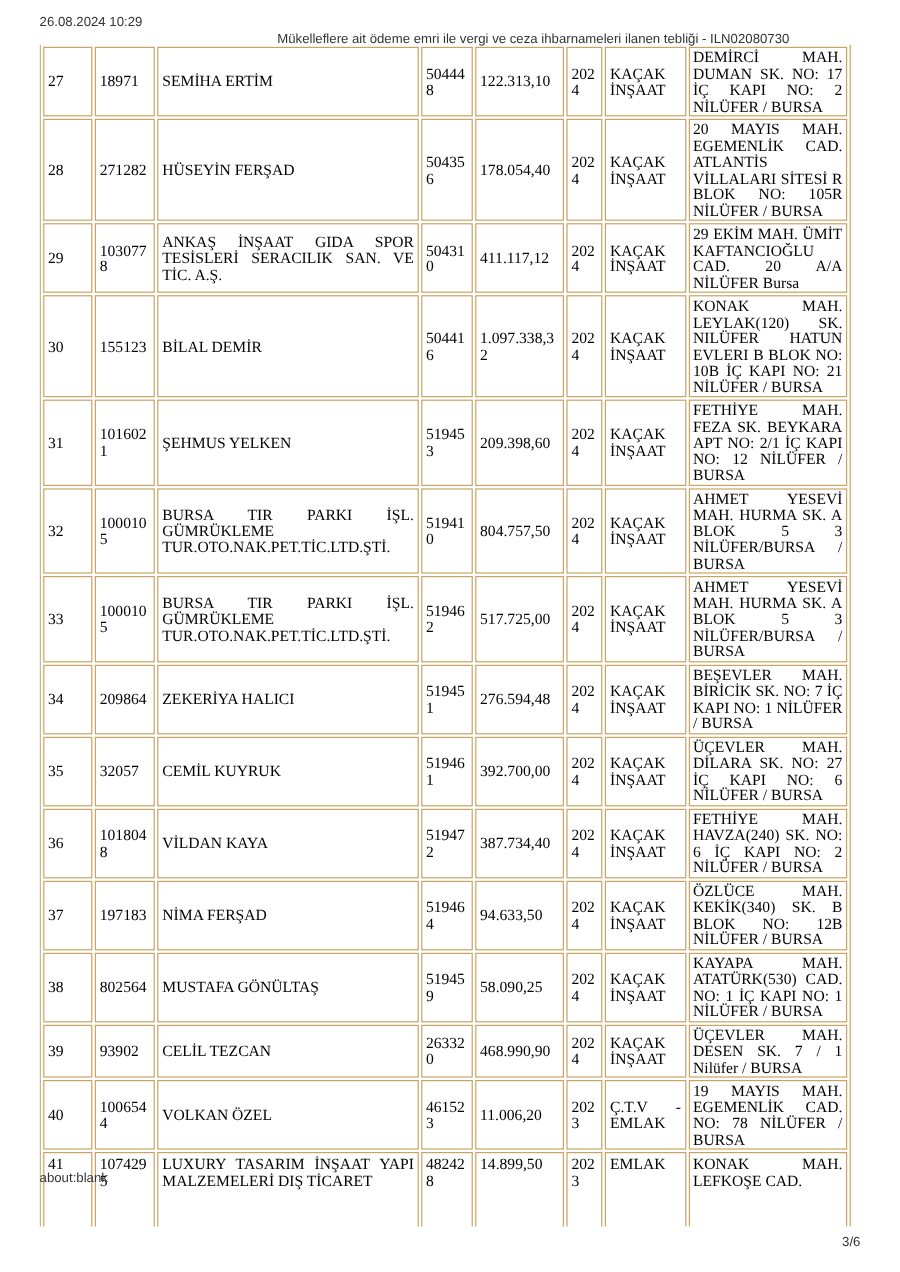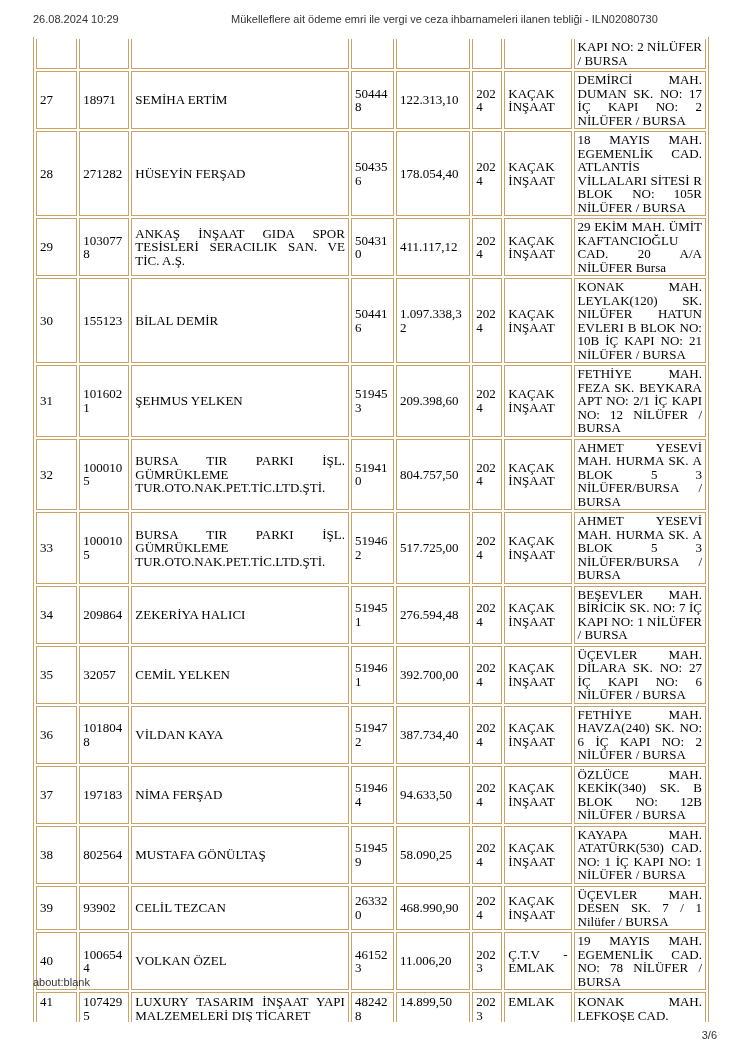--- a/index.html
+++ b/index.html
@@ -13,21 +13,21 @@
     color: #000;
   }
   .print-chrome {
     position: absolute;
     font-family: "Liberation Sans", sans-serif;
     font-size: 11px;
     color: #333;
     white-space: nowrap;
   }
   #printed-datetime { left: 33px; top: 13px; }
-  #document-title   { left: 231px; top: 13px; }
+  #document-title   { left: 231px; top: 27px; }
   #source-url       { left: 33px; top: 976px; }
   #page-indicator   { right: 33px; top: 1029px; }
 
   .table-clip {
     position: absolute;
     left: 33px;
     top: 37px;
     width: 684px;
     height: 985px;
     overflow: hidden;
@@ -67,49 +67,39 @@
       <col style="width:41px">
         <col style="width:50px">
         <col style="width:217px">
       <col style="width:43px">
         <col style="width:74px">
         <col style="width:30px">
       <col style="width:67px">
         <col style="width:132px">
     </colgroup>
     <tbody>
-        <tr class="carryover">
-          <td class="c-no"></td>
-          <td class="c-registry_no"></td>
-          <td class="c-name"></td>
-          <td class="c-notice_no"></td>
-          <td class="c-amount"></td>
-          <td class="c-year"></td>
-          <td class="c-tax_type"></td>
-          <td class="c-address">KAPI NO: 2 NİLÜFER / BURSA</td>
-        </tr>
         <tr>
           <td class="c-no">27</td>
           <td class="c-registry_no">18971</td>
           <td class="c-name">SEMİHA ERTİM</td>
           <td class="c-notice_no">504448</td>
           <td class="c-amount">122.313,10</td>
           <td class="c-year">2024</td>
           <td class="c-tax_type">KAÇAK İNŞAAT</td>
           <td class="c-address">DEMİRCİ MAH. DUMAN SK. NO: 17 İÇ KAPI NO: 2 NİLÜFER / BURSA</td>
         </tr>
         <tr>
           <td class="c-no">28</td>
           <td class="c-registry_no">271282</td>
           <td class="c-name">HÜSEYİN FERŞAD</td>
           <td class="c-notice_no">504356</td>
           <td class="c-amount">178.054,40</td>
           <td class="c-year">2024</td>
           <td class="c-tax_type">KAÇAK İNŞAAT</td>
-          <td class="c-address">18 MAYIS MAH. EGEMENLİK CAD. ATLANTİS VİLLALARI SİTESİ R BLOK NO: 105R NİLÜFER / BURSA</td>
+          <td class="c-address">20 MAYIS MAH. EGEMENLİK CAD. ATLANTİS VİLLALARI SİTESİ R BLOK NO: 105R NİLÜFER / BURSA</td>
         </tr>
         <tr>
           <td class="c-no">29</td>
           <td class="c-registry_no">1030778</td>
           <td class="c-name">ANKAŞ İNŞAAT GIDA SPOR TESİSLERİ SERACILIK SAN. VE TİC. A.Ş.</td>
           <td class="c-notice_no">504310</td>
           <td class="c-amount">411.117,12</td>
           <td class="c-year">2024</td>
           <td class="c-tax_type">KAÇAK İNŞAAT</td>
           <td class="c-address">29 EKİM MAH. ÜMİT KAFTANCIOĞLU CAD. 20 A/A NİLÜFER Bursa</td>
@@ -160,21 +150,21 @@
           <td class="c-name">ZEKERİYA HALICI</td>
           <td class="c-notice_no">519451</td>
           <td class="c-amount">276.594,48</td>
           <td class="c-year">2024</td>
           <td class="c-tax_type">KAÇAK İNŞAAT</td>
           <td class="c-address">BEŞEVLER MAH. BİRİCİK SK. NO: 7 İÇ KAPI NO: 1 NİLÜFER / BURSA</td>
         </tr>
         <tr>
           <td class="c-no">35</td>
           <td class="c-registry_no">32057</td>
-          <td class="c-name">CEMİL YELKEN</td>
+          <td class="c-name">CEMİL KUYRUK</td>
           <td class="c-notice_no">519461</td>
           <td class="c-amount">392.700,00</td>
           <td class="c-year">2024</td>
           <td class="c-tax_type">KAÇAK İNŞAAT</td>
           <td class="c-address">ÜÇEVLER MAH. DİLARA SK. NO: 27 İÇ KAPI NO: 6 NİLÜFER / BURSA</td>
         </tr>
         <tr>
           <td class="c-no">36</td>
           <td class="c-registry_no">1018048</td>
           <td class="c-name">VİLDAN KAYA</td>

